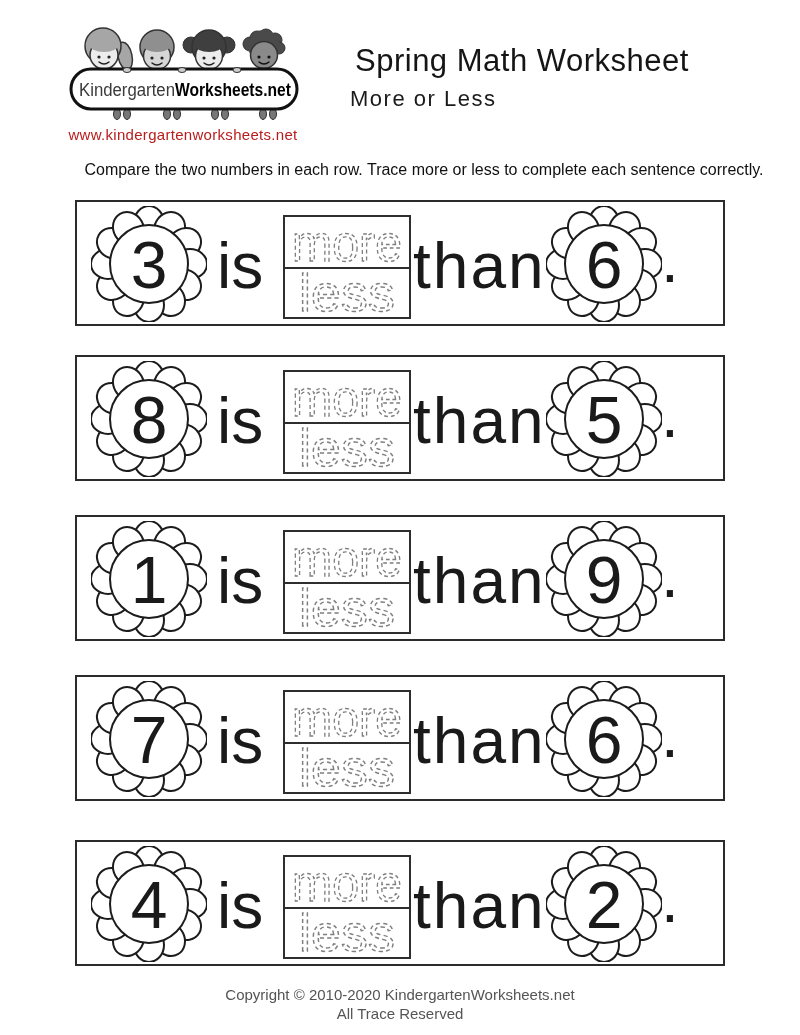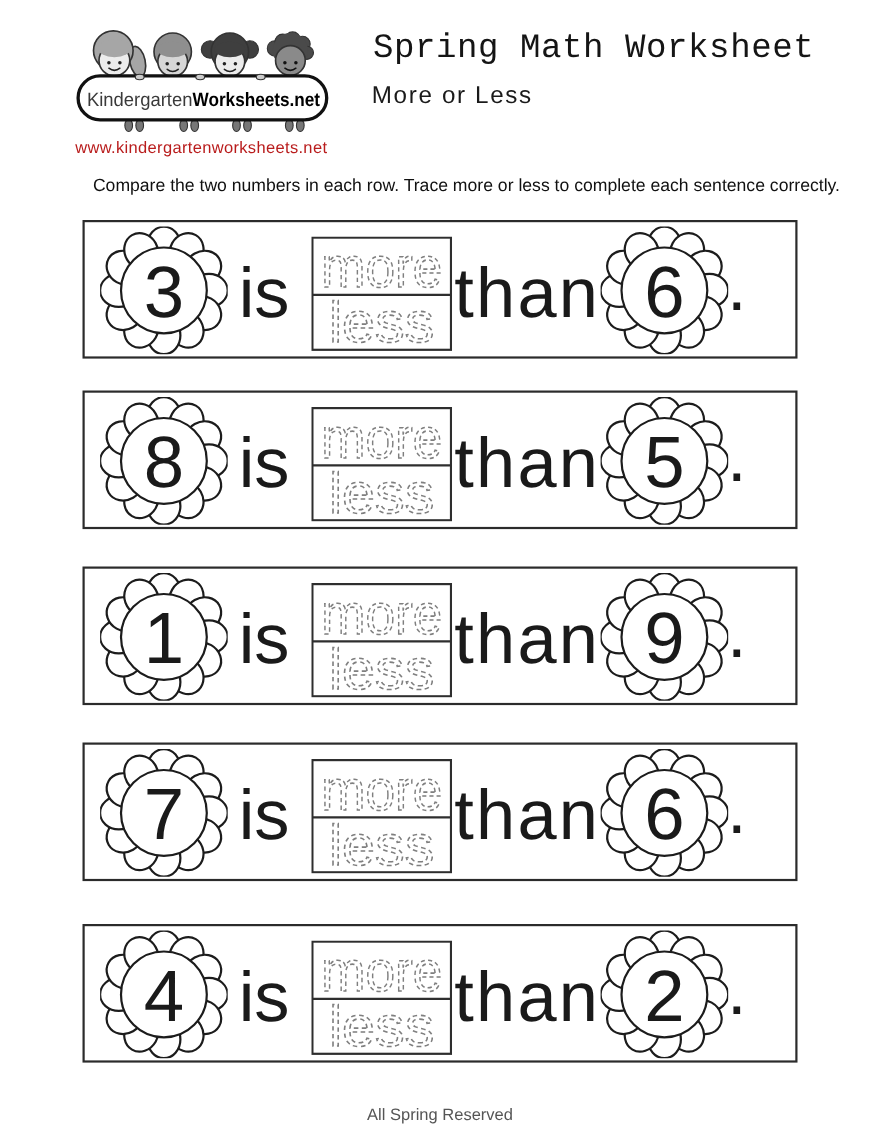--- a/index.html
+++ b/index.html
@@ -5,23 +5,23 @@
   html,body{margin:0;padding:0;background:#fff;}
   .page{
     position:relative;width:800px;height:1035px;background:#ffffff;
     font-family:"Liberation Sans", sans-serif;color:#111;overflow:hidden;
   }
   
   .logo-svg{position:absolute;left:57px;top:14px;}
   .logo-url{position:absolute;left:47px;top:126px;width:272px;text-align:center;
     font-size:15px;color:#b91c1c;letter-spacing:.3px;}
   .title{position:absolute;left:338px;top:26px;font-size:31px;font-weight:normal;
-    letter-spacing:.5px;color:#151515;margin:1px;font-family:Liberation Mono, monospace;}
+    letter-spacing:.5px;color:#151515;margin:17px;}
   .subtitle{position:absolute;left:338px;top:74px;font-size:22px;font-weight:normal;
-    letter-spacing:1.5px;color:#1a1a1a;margin:0;}
+    letter-spacing:1.5px;color:#1a1a1a;margin:12px;}
   .name-block{position:absolute;left:438px;top:116px;display:flex;align-items:flex-end;}
   .name-label{font-size:29px;color:#111;}
   .name-line{display:inline-block;width:237px;height:30px;border-bottom:2.5px solid #111;}
   .instruction{position:absolute;left:0;top:161px;width:800px;text-align:center;
     font-size:16px;color:#101010;padding-left:24px;}
   
   .row{position:absolute;left:75px;width:650px;height:126px;border:2.5px solid #2b2b2b;
     box-sizing:border-box;background:#fff;}
   .row-1{top:200px;} .row-2{top:355px;} .row-3{top:515px;} .row-4{top:675px;} .row-5{top:840px;}
   .flower{position:absolute;top:4px;}
@@ -348,15 +348,16 @@
           <ellipse cx="0" cy="-41" rx="15" ry="17" transform="rotate(270)"></ellipse>
         <ellipse cx="0" cy="-41" rx="15" ry="17" transform="rotate(300)"></ellipse>
           <ellipse cx="0" cy="-41" rx="15" ry="17" transform="rotate(330)"></ellipse>
       </g>
       <circle cx="0" cy="0" r="39" fill="#fff" stroke="#1c1c1c" stroke-width="2"></circle>
       <text x="0" y="24" text-anchor="middle" font-size="66" fill="#1a1a1a">2</text>
     </svg>
     <span class="big-word word-period">.</span>
   </div>
 
-  <div class="footer footer-line2">All Spring Reserved</div>
+  <div class="footer footer-line1">Copyright © 2010-2020 KindergartenWorksheets.net</div>
+  <div class="footer footer-line2">All Trace Reserved</div>
 
 </div>
 
 </body></html>

